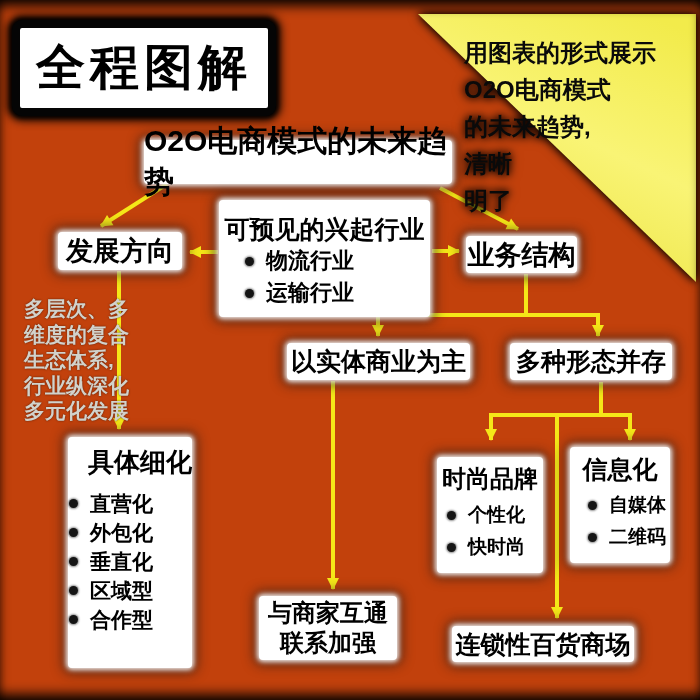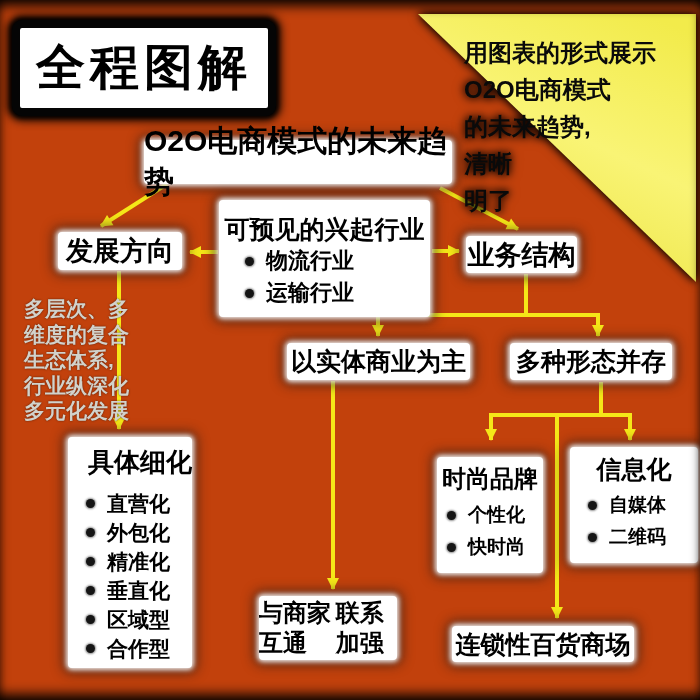--- a/index.html
+++ b/index.html
@@ -40,30 +40,30 @@
               text-shadow:0 0 2px rgba(0,0,0,.6);}
 
   #main-title{left:144px;top:140px;width:308px;height:44px;font-size:30px;}
   #dev-dir{left:58px;top:232px;width:124px;height:38px;font-size:27px;}
   #biz-struct{left:466px;top:236px;width:111px;height:37px;font-size:27px;}
   #emerging{left:219px;top:200px;width:211px;height:102px;padding:13px 0 2px 0;}
   #emerging .ttl{font-size:25px;line-height:32px;}
   #emerging .li{font-size:22px;line-height:32px;padding-left:26px;}
   #concrete{left:68px;top:437px;width:124px;height:223px;padding:8px 0 0 0;}
   #concrete .ttl{font-size:26px;line-height:34px;margin-bottom:10px;text-align:right;}
-  #concrete .li{font-size:21px;line-height:29px;padding-left:18px;}
+  #concrete .li{font-size:21px;line-height:29px;padding-left:1px;}
   #physical{left:287px;top:343px;width:183px;height:37px;font-size:25px;text-align:right;}
   #multiforms{left:510px;top:343px;width:162px;height:37px;font-size:25px;}
   #fashion{left:437px;top:447px;width:106px;height:110px;padding:6px 0 0 0;margin-top:10px;}
   #fashion .ttl{font-size:24px;line-height:32px;margin-bottom:4px;}
   #fashion .li{font-size:19px;line-height:32px;padding-left:10px;}
-  #info-node{left:570px;top:447px;width:128px;height:110px;padding:6px 0 0 0;}
+  #info-node{left:570px;top:447px;width:100px;height:110px;padding:6px 0 0 0;}
   #info-node .ttl{font-size:25px;line-height:32px;margin-bottom:4px;}
   #info-node .li{font-size:19px;line-height:32px;padding-left:18px;}
-  #merchant{left:259px;top:596px;width:138px;height:64px;flex-direction:row;
+  #merchant{left:259px;top:596px;width:138px;height:64px;flex-direction:column;
             font-size:24px;line-height:30px;}
   #chain{left:452px;top:626px;width:182px;height:36px;font-size:25px;}
 </style>
 </head>
 <body>
 
 <div class="canvas">
 
   <svg class="arrows" width="700" height="700">
     <defs>
@@ -132,24 +132,20 @@
     <div class="li">
       <span class="dot"></span>
       <span>直营化</span>
     </div>
     <div class="li">
       <span class="dot"></span>
       <span>外包化</span>
     </div>
     <div class="li">
       <span class="dot"></span>
-      <span>精准化</span>
-    </div>
-    <div class="li">
-      <span class="dot"></span>
       <span>垂直化</span>
     </div>
     <div class="li">
       <span class="dot"></span>
       <span>区域型</span>
     </div>
     <div class="li">
       <span class="dot"></span>
       <span>合作型</span>
     </div>

